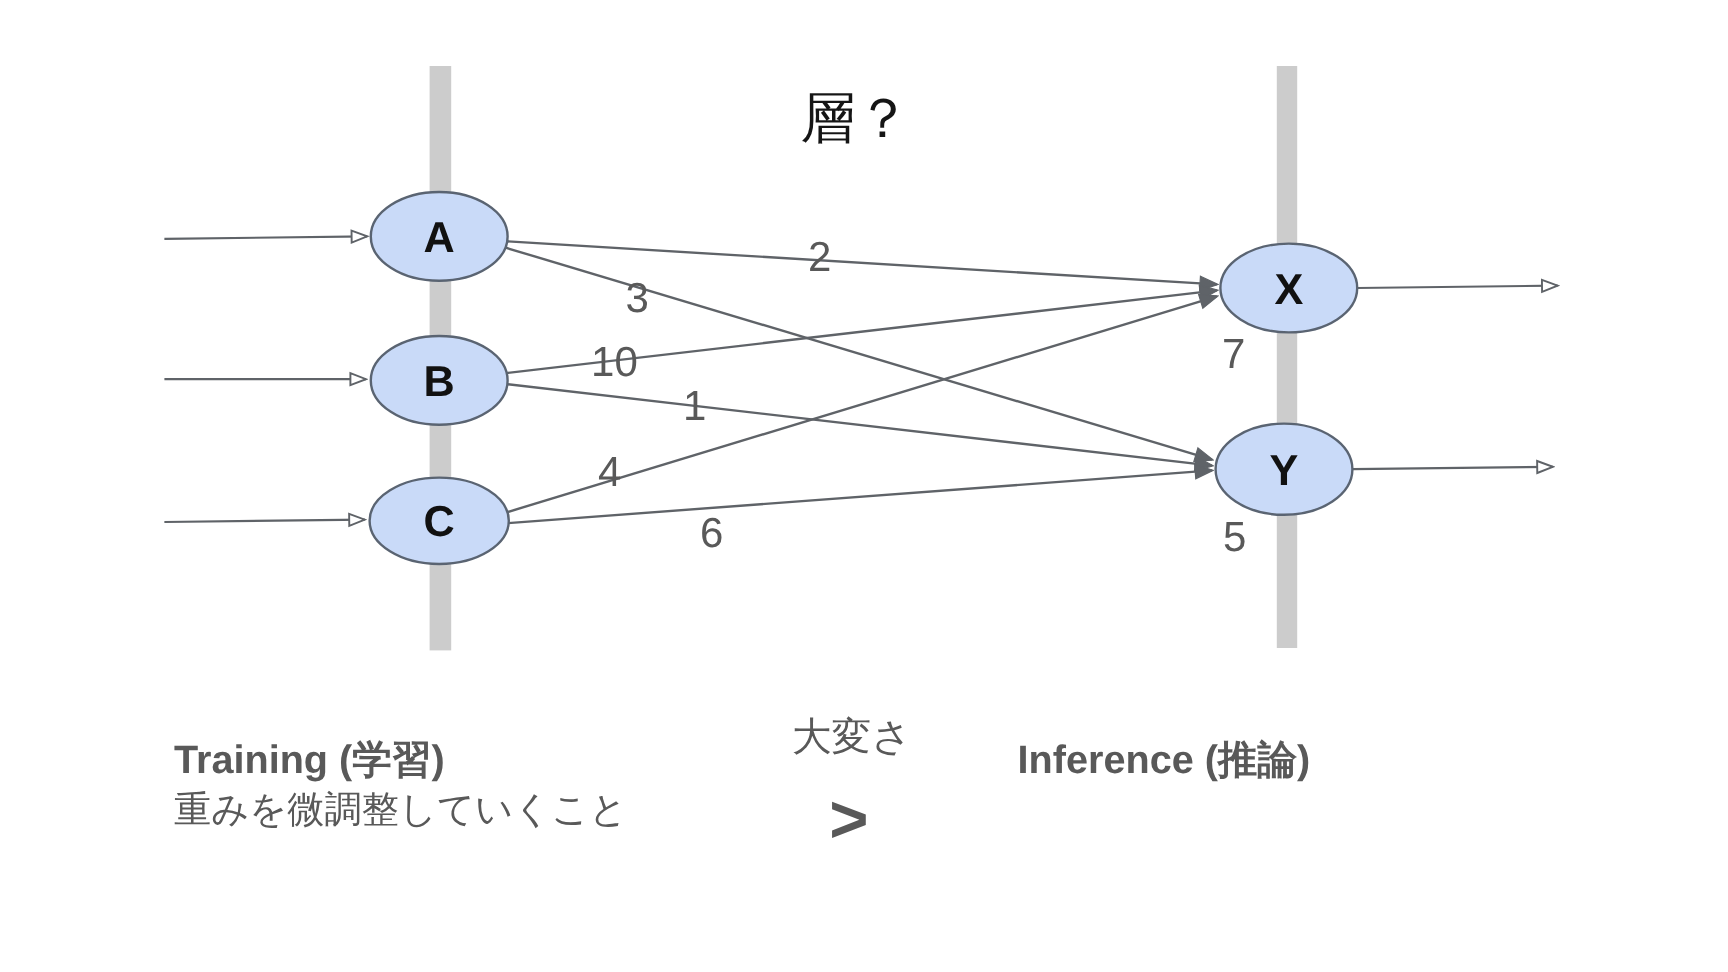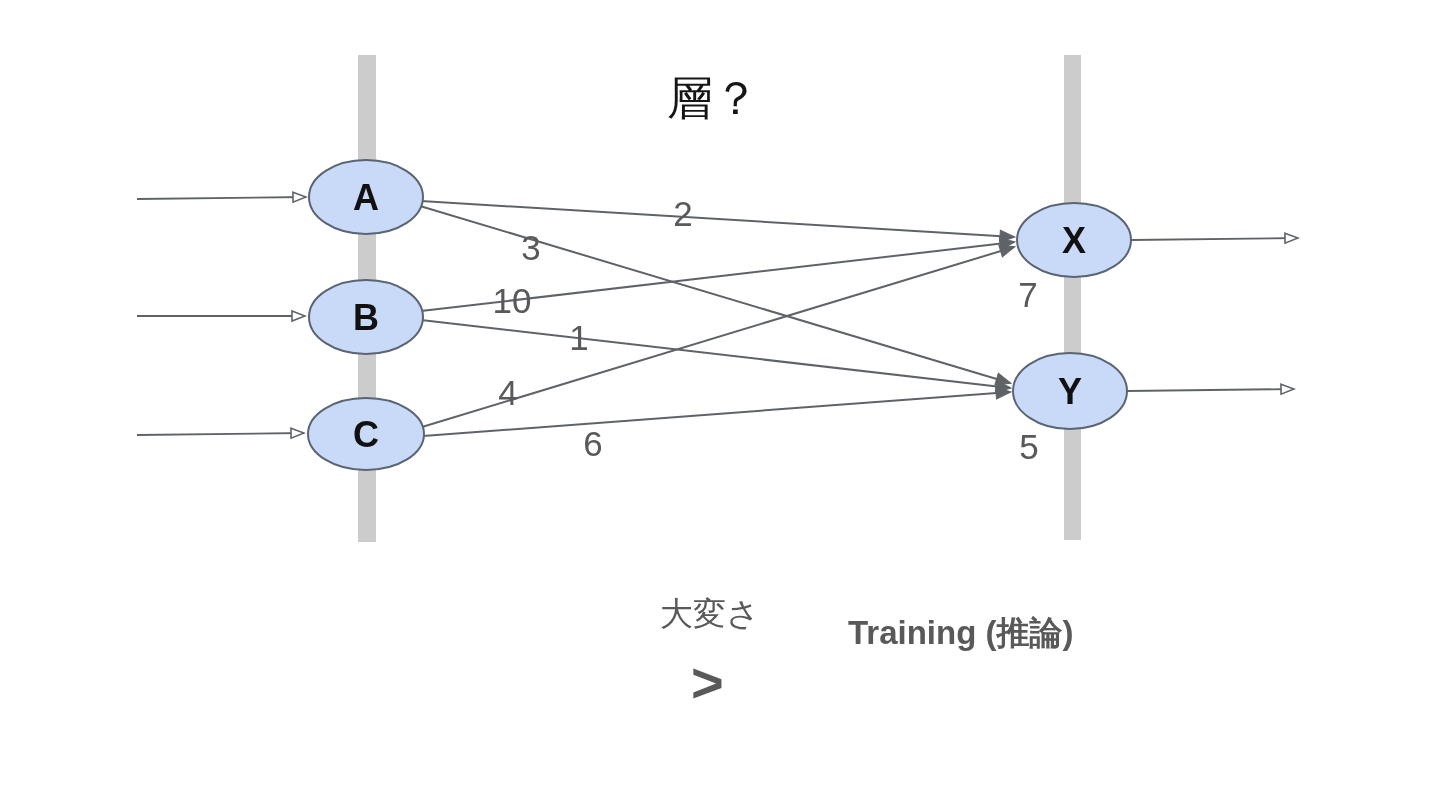--- a/index.html
+++ b/index.html
@@ -101,21 +101,25 @@
     <text class="weight" x="683" y="226">2</text>
     <text class="weight" x="531" y="260">3</text>
     <text class="weight" x="512" y="313">10</text>
     <text class="weight" x="579" y="350">1</text>
     <text class="weight" x="508" y="405">4</text>
     <text class="weight" x="593" y="456">6</text>
     <text class="weight" x="1028" y="307">7</text>
     <text class="weight" x="1029" y="459">5</text>
   </svg>
 
+  <div class="footer-block" style="left:145px; top:613px;">
+    <div class="footer-title">Training (学習)</div>
+    <div class="footer-desc">重みを微調整していくこと</div>
+  </div>
 
   <div class="cmp-label">大変さ</div>
   <div class="cmp-symbol">&gt;</div>
 
   <div class="footer-block" style="left:848px; top:613px;">
-    <div class="footer-title">Training (推論)</div>
+    <div class="footer-title">Inference (推論)</div>
   </div>
 
 </div>
 
 </body></html>

